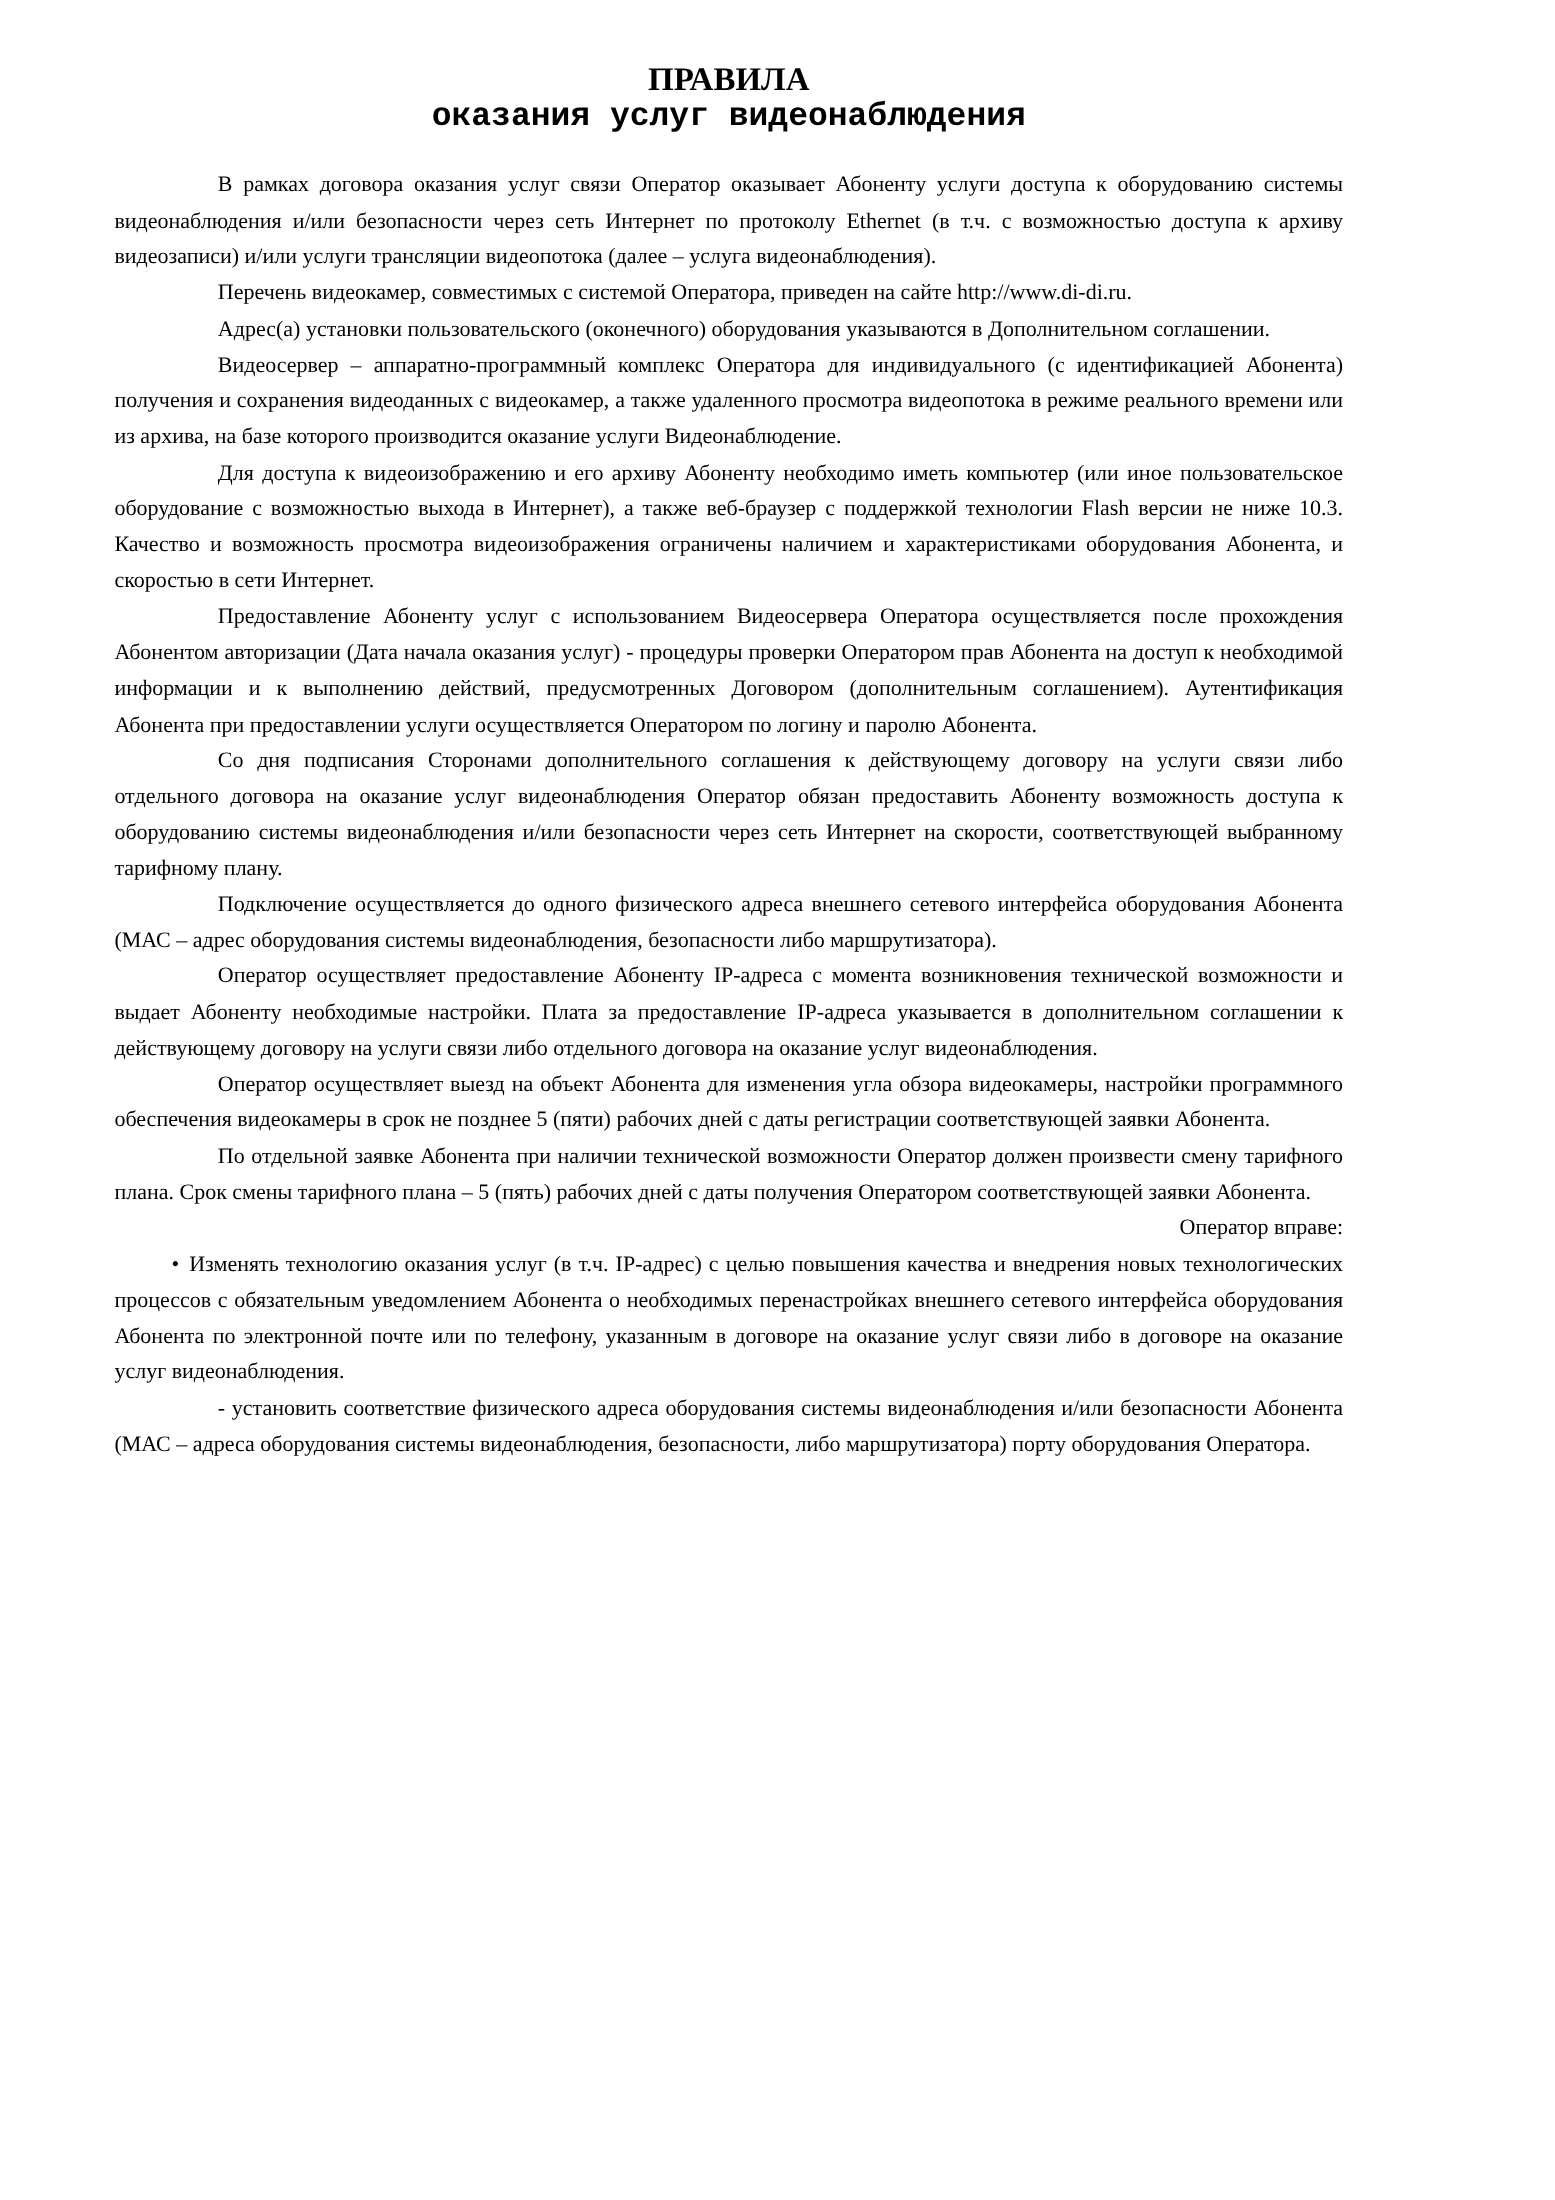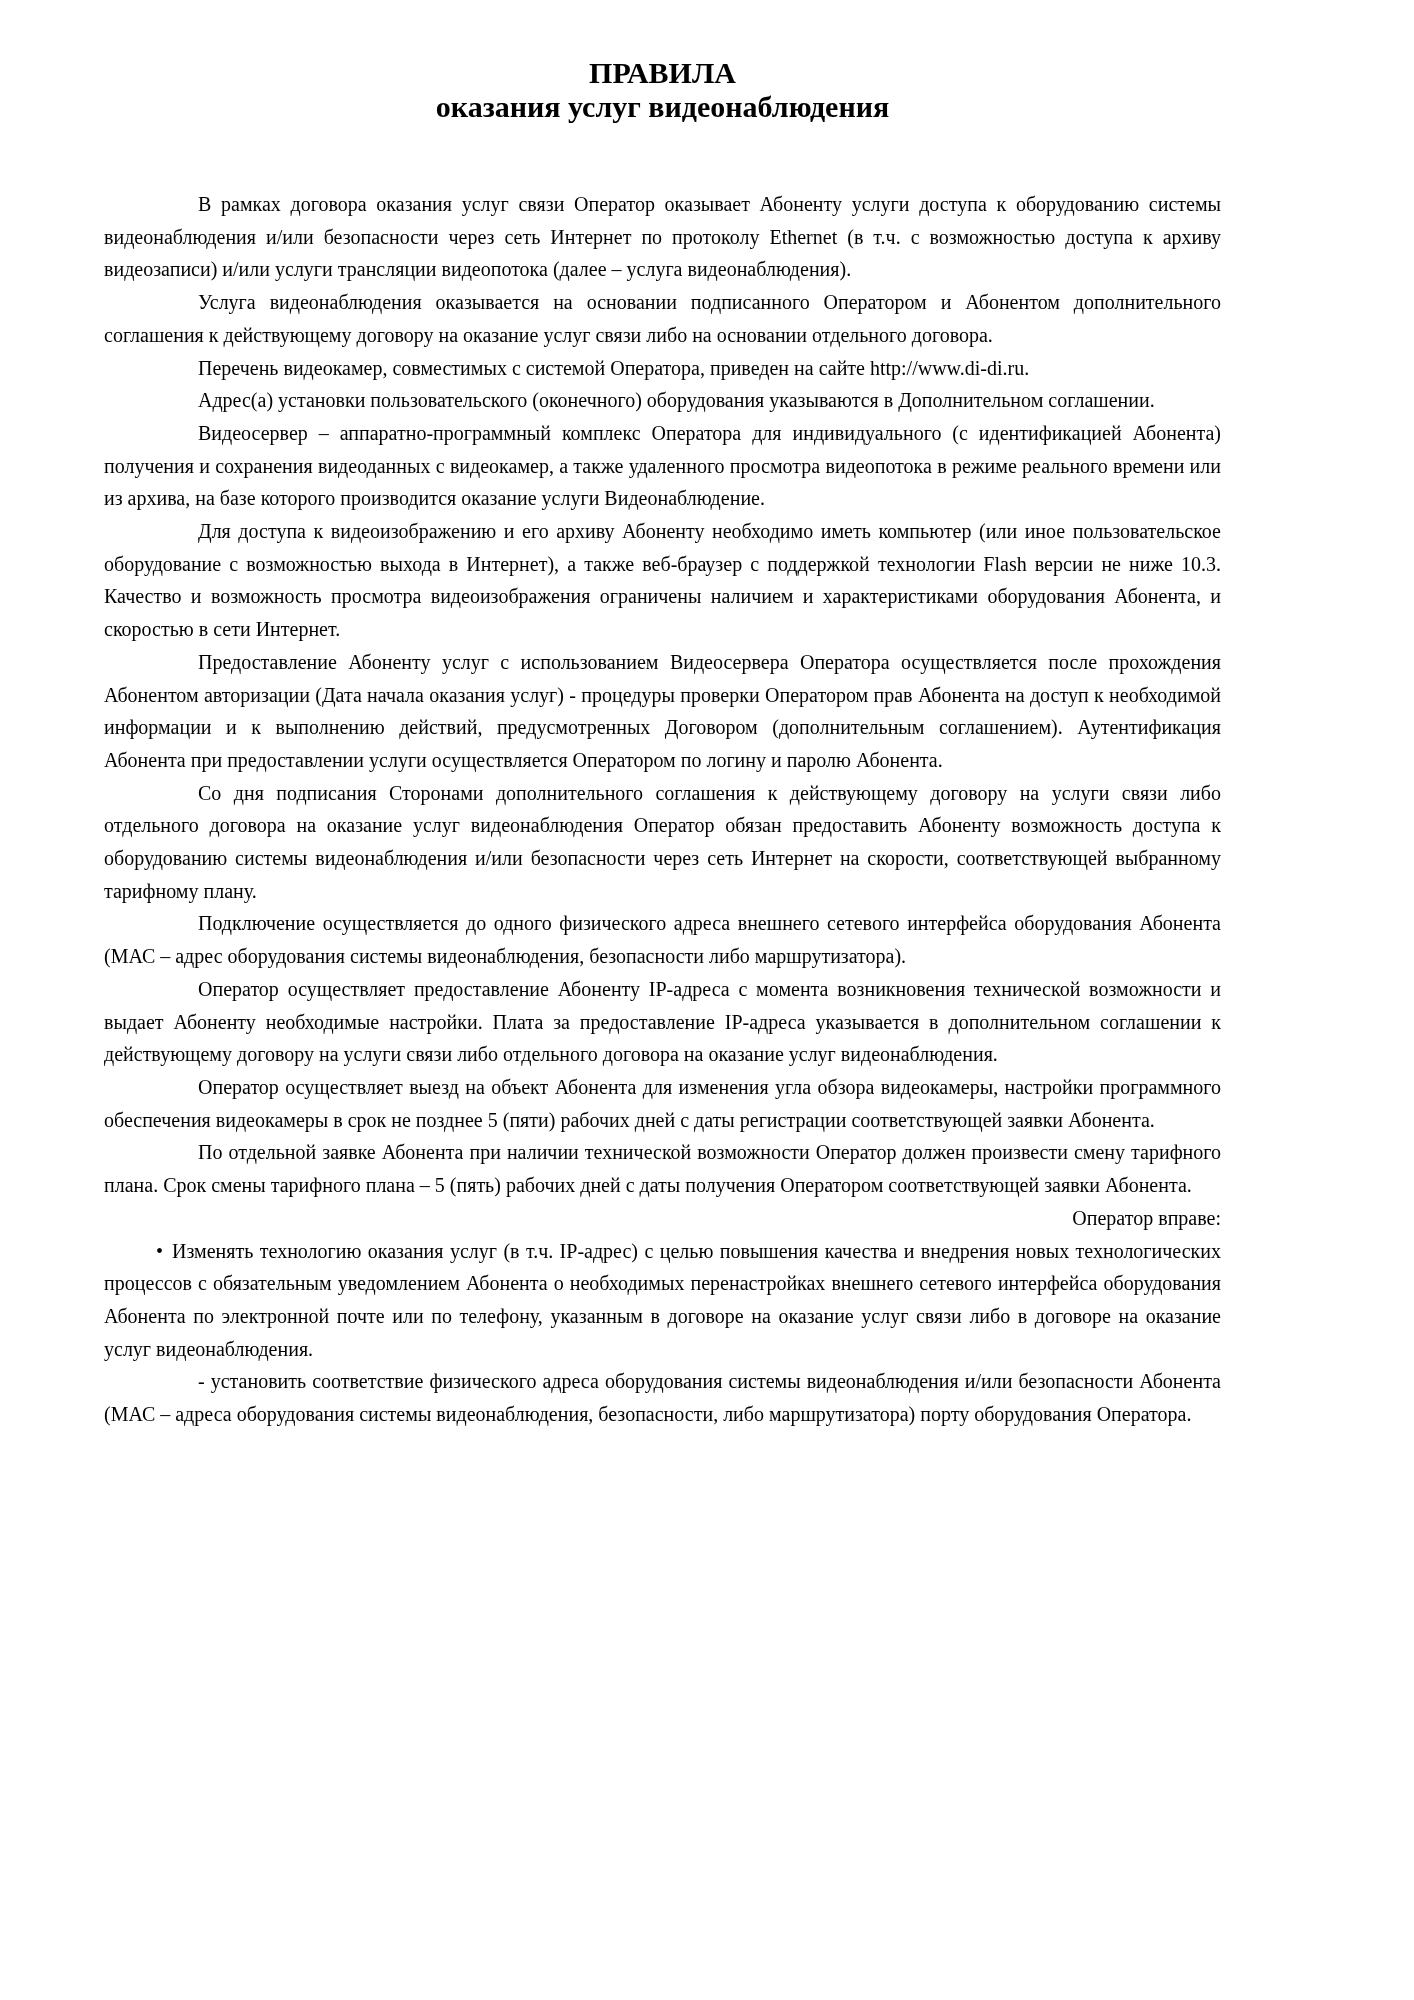--- a/index.html
+++ b/index.html
@@ -20,21 +20,22 @@
   }
   .doc-title,
   .doc-subtitle {
     margin: 0;
     text-align: center;
     font-weight: bold;
     font-size: 30px;
     line-height: 34px;
   }
   .doc-subtitle {
-    margin-bottom: 64px;
+    margin-bottom: 28px;
+    font-family: Liberation Mono, monospace;
   }
   p.para {
     margin: 0;
     text-align: justify;
     text-indent: 94px;
     font-size: 20px;
     line-height: 32.7px;
   }
   p.para.heading {
     font-weight: normal;
@@ -48,21 +49,20 @@
   }
 </style>
 </head>
 <body>
 
 <div class="page">
   <h1 class="doc-title">ПРАВИЛА</h1>
   <h2 class="doc-subtitle">оказания услуг видеонаблюдения</h2>
 
   <p class="para">В рамках договора оказания услуг связи Оператор оказывает Абоненту услуги доступа к оборудованию системы видеонаблюдения и/или безопасности через сеть Интернет по протоколу Ethernet (в т.ч. с возможностью доступа к архиву видеозаписи) и/или услуги трансляции видеопотока (далее – услуга видеонаблюдения).</p>
-  <p class="para">Услуга видеонаблюдения оказывается на основании подписанного Оператором и Абонентом дополнительного соглашения к действующему договору на оказание услуг связи либо на основании отдельного договора.</p>
   <p class="para">Перечень видеокамер, совместимых с системой Оператора, приведен на сайте http://www.di-di.ru.</p>
   <p class="para">Адрес(а) установки пользовательского (оконечного) оборудования указываются в Дополнительном соглашении.</p>
   <p class="para">Видеосервер – аппаратно-программный комплекс Оператора для индивидуального (с идентификацией Абонента) получения и сохранения видеоданных с видеокамер, а также удаленного просмотра видеопотока в режиме реального времени или из архива, на базе которого производится оказание услуги Видеонаблюдение.</p>
   <p class="para">Для доступа к видеоизображению и его архиву Абоненту необходимо иметь компьютер (или иное пользовательское оборудование с возможностью выхода в Интернет), а также веб-браузер с поддержкой технологии Flash версии не ниже 10.3. Качество и возможность просмотра видеоизображения ограничены наличием и характеристиками оборудования Абонента, и скоростью в сети Интернет.</p>
   <p class="para">Предоставление Абоненту услуг с использованием Видеосервера Оператора осуществляется после прохождения Абонентом авторизации (Дата начала оказания услуг) - процедуры проверки Оператором прав Абонента на доступ к необходимой информации и к выполнению действий, предусмотренных Договором (дополнительным соглашением). Аутентификация Абонента при предоставлении услуги осуществляется Оператором по логину и паролю Абонента.</p>
   <p class="para">Со дня подписания Сторонами дополнительного соглашения к действующему договору на услуги связи либо отдельного договора на оказание услуг видеонаблюдения Оператор обязан предоставить Абоненту возможность доступа к оборудованию системы видеонаблюдения и/или безопасности через сеть Интернет на скорости, соответствующей выбранному тарифному плану.</p>
   <p class="para">Подключение осуществляется до одного физического адреса внешнего сетевого интерфейса оборудования Абонента (МАС – адрес оборудования системы видеонаблюдения, безопасности либо маршрутизатора).</p>
   <p class="para">Оператор осуществляет предоставление Абоненту IP-адреса с момента возникновения технической возможности и выдает Абоненту необходимые настройки. Плата за предоставление IP-адреса указывается в дополнительном соглашении к действующему договору на услуги связи либо отдельного договора на оказание услуг видеонаблюдения.</p>
   <p class="para">Оператор осуществляет выезд на объект Абонента для изменения угла обзора видеокамеры, настройки программного обеспечения видеокамеры в срок не позднее 5 (пяти) рабочих дней с даты регистрации соответствующей заявки Абонента.</p>
   <p class="para">По отдельной заявке Абонента при наличии технической возможности Оператор должен произвести смену тарифного плана. Срок смены тарифного плана – 5 (пять) рабочих дней с даты получения Оператором соответствующей заявки Абонента.</p>

